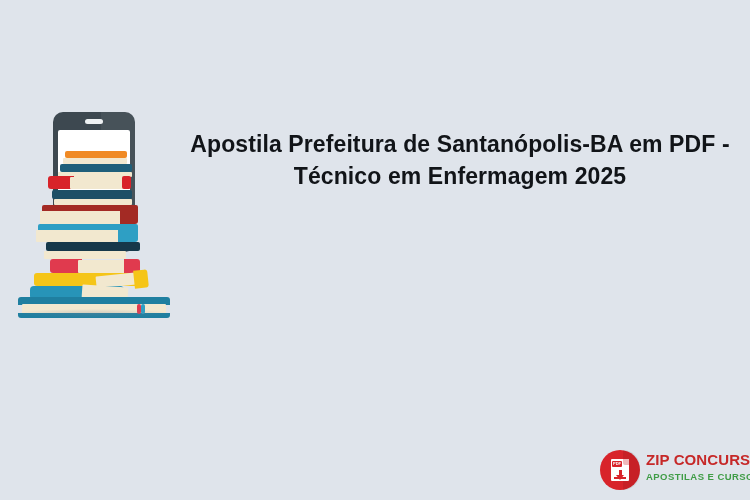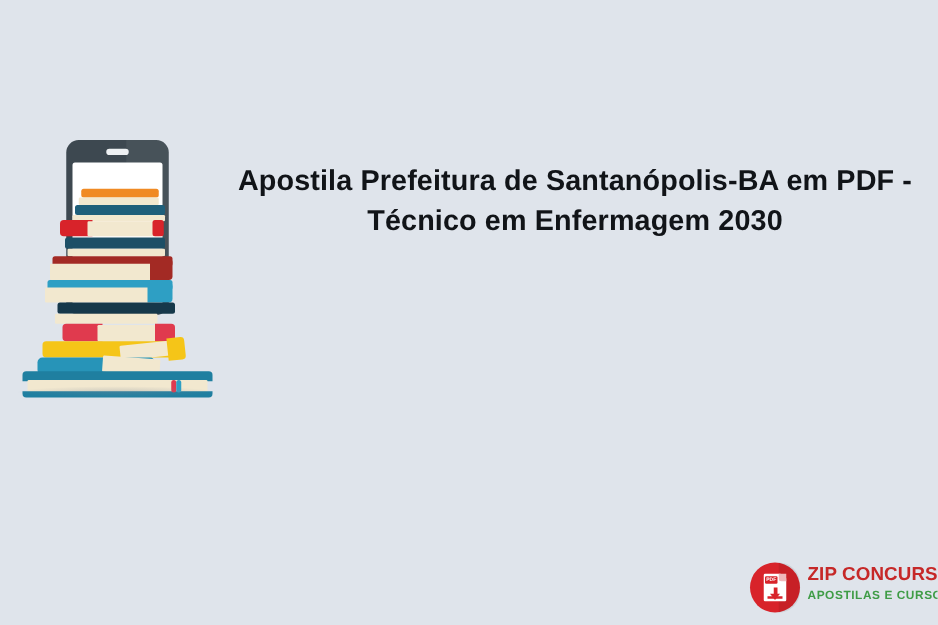--- a/index.html
+++ b/index.html
@@ -287,21 +287,21 @@
       <div class="book" style="left:10px; top:201px; width:152px; height:5px; background:#1f7fa0; border-radius:0 0 3px 3px;"></div>
       <div class="cap" style="left:129px; top:192px; width:4px; height:10px; background:#e03a4e;"></div>
       <div class="cap" style="left:133px; top:192px; width:4px; height:10px; background:#2e9fc4;"></div>
 
     </div>
 
     <div class="shadow-floor"></div>
   </div>
 
   <div class="title-wrap">
-    <h1 class="title">Apostila Prefeitura de Santanópolis-BA em PDF - Técnico em Enfermagem 2030</h1>
+    <h1 class="title">Apostila Prefeitura de Santanópolis-BA em PDF - Técnico em Enfermagem 2025</h1>
   </div>
 
   <div class="logo">
     <div class="logo-mark">
       <div class="logo-mark-shade"></div>
       <div class="doc">
         <div class="doc-fold"></div>
         <div class="doc-tag">PDF</div>
         <div class="doc-arrow-stem"></div>
         <div class="doc-arrow-head"></div>

